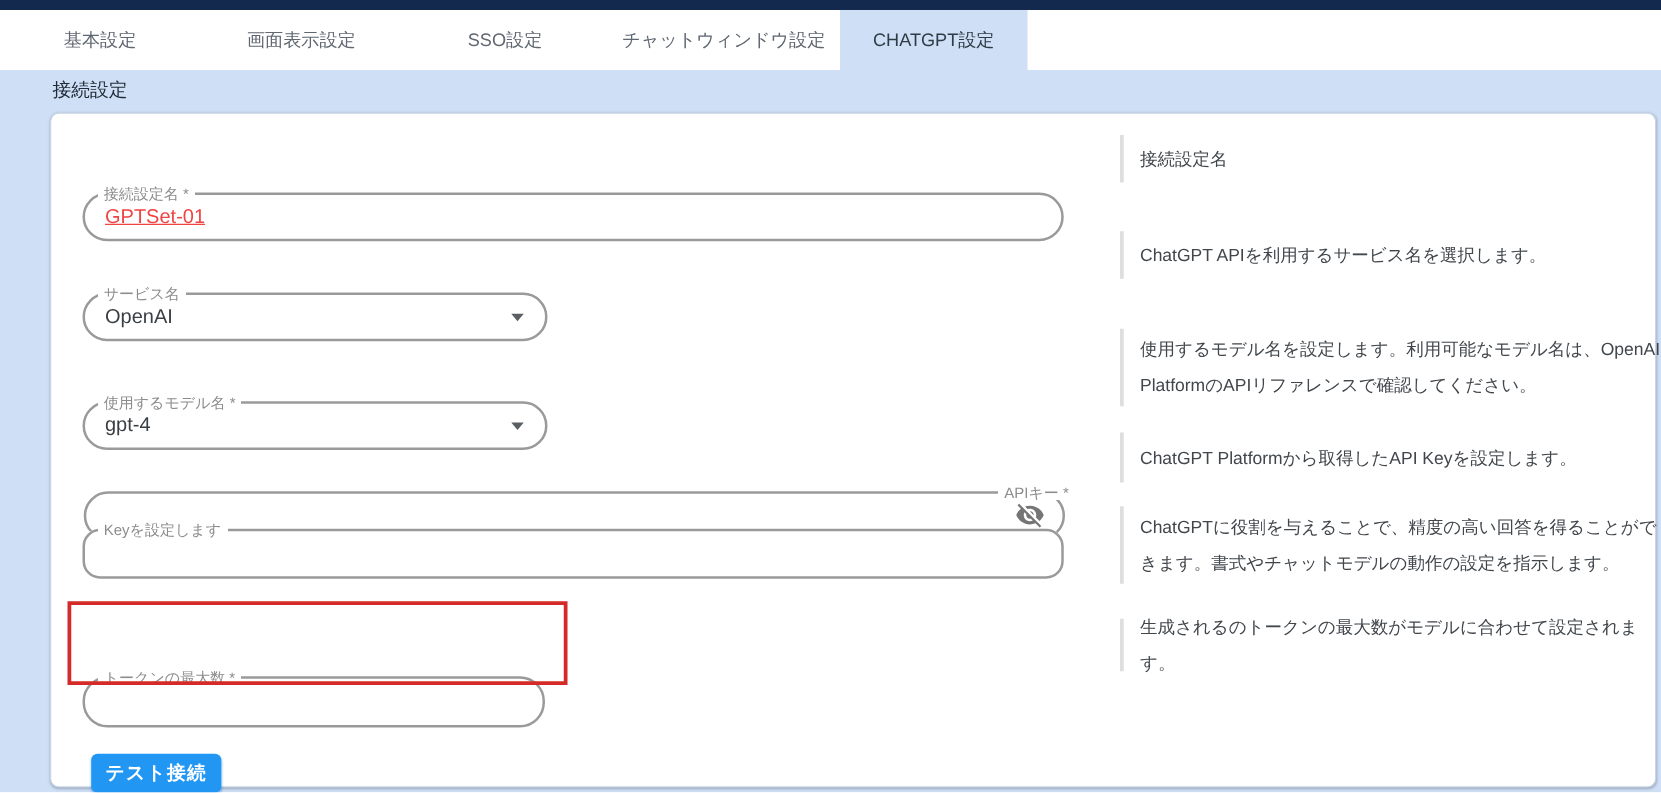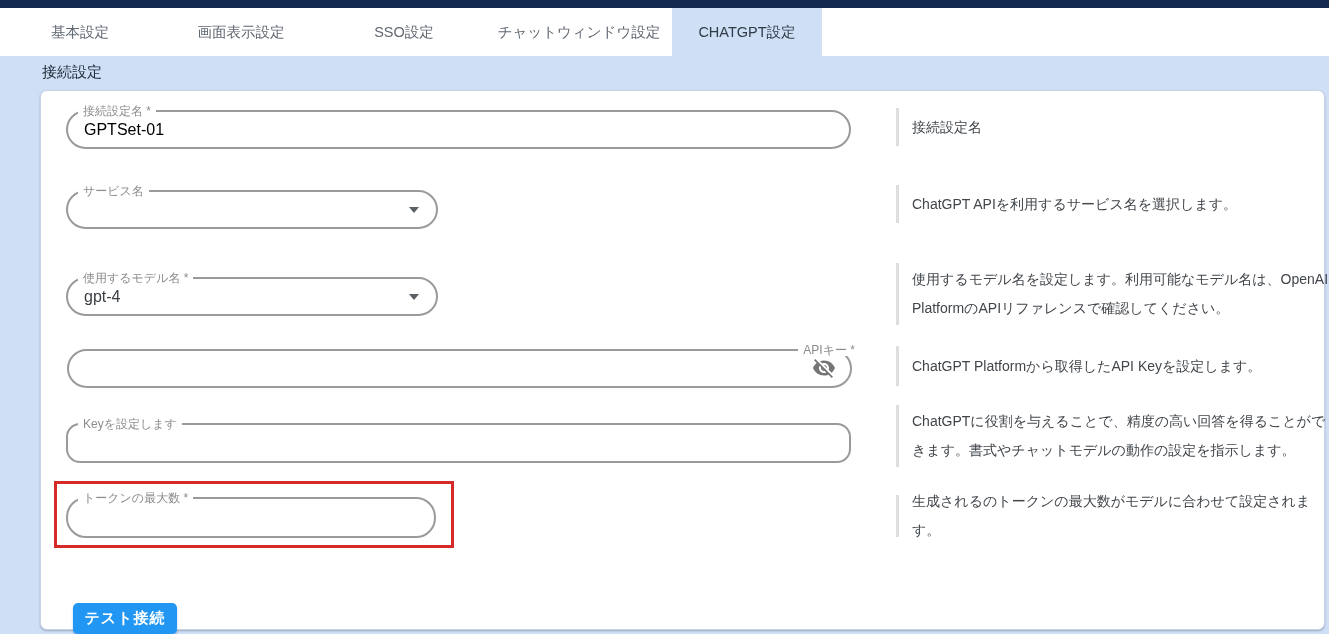--- a/index.html
+++ b/index.html
@@ -15,26 +15,26 @@
   .tab.active { background:#cfdff5; color:#2f3b45; }
 
   .content { position:absolute; left:0; top:56px; width:1329px; height:578px; background:#cfdff5; }
   .section-title { position:absolute; left:42px; top:7px; font-size:15px; color:#222c38; }
 
   .card { position:absolute; left:40px; top:34px; width:1285px; height:540px;
           background:#ffffff; border-radius:7px; border:1px solid #c9d5e6;
           box-shadow:0 1px 2px rgba(60,70,90,0.35); }
 
   fieldset.field { position:absolute; border:2px solid #9a9a9a; background:#ffffff; }
-  fieldset.pill { border-radius:20px; }
+  fieldset.pill { border-radius:20px;margin-top:44px; }
   fieldset.soft { border-radius:14px; }
   fieldset.field legend { margin-left:10px; padding:0 5px; font-size:12px; line-height:12px; color:#8c8c8c; white-space:nowrap; }
   .field-value { position:absolute; left:16px; right:42px; bottom:7px; font-size:16px; line-height:20px;
                  color:#3a3f44; white-space:nowrap; overflow:hidden; }
-  .field-value.muted { color:#000000; }
+  .field-value.muted { color:#ef4444;text-decoration:underline; }
 
   .dd-arrow { position:absolute; right:17px; bottom:14px; width:0; height:0;
               border-left:5px solid transparent; border-right:5px solid transparent;
               border-top:6px solid #5a5f63; }
 
   .eye { position:absolute; right:14px; bottom:6px; width:24px; height:24px; cursor:pointer; }
   .eye svg { width:24px; height:24px; fill:#757575; }
 
   .annotation { position:absolute; left:13px; top:390px; width:400px; height:67px;
                 border:3px solid #d42a2a; pointer-events:none; }
@@ -74,20 +74,21 @@
 
     <div class="card">
 
       <fieldset class="field pill" style="left:25px; top:14px; width:785px; height:44px;">
         <legend>接続設定名 *</legend>
         <div class="field-value muted">GPTSet-01</div>
       </fieldset>
 
       <fieldset class="field pill" style="left:25px; top:94px; width:372px; height:44px;">
         <legend>サービス名</legend>
+        <div class="field-value">OpenAI</div>
         <div class="dd-arrow"></div>
       </fieldset>
 
       <fieldset class="field pill" style="left:25px; top:181px; width:372px; height:44px;">
         <legend>使用するモデル名 *</legend>
         <div class="field-value">gpt-4</div>
         <div class="dd-arrow"></div>
       </fieldset>
 
       <fieldset class="field pill" style="left:26px; top:253px; width:785px; height:44px;text-align:right;">

